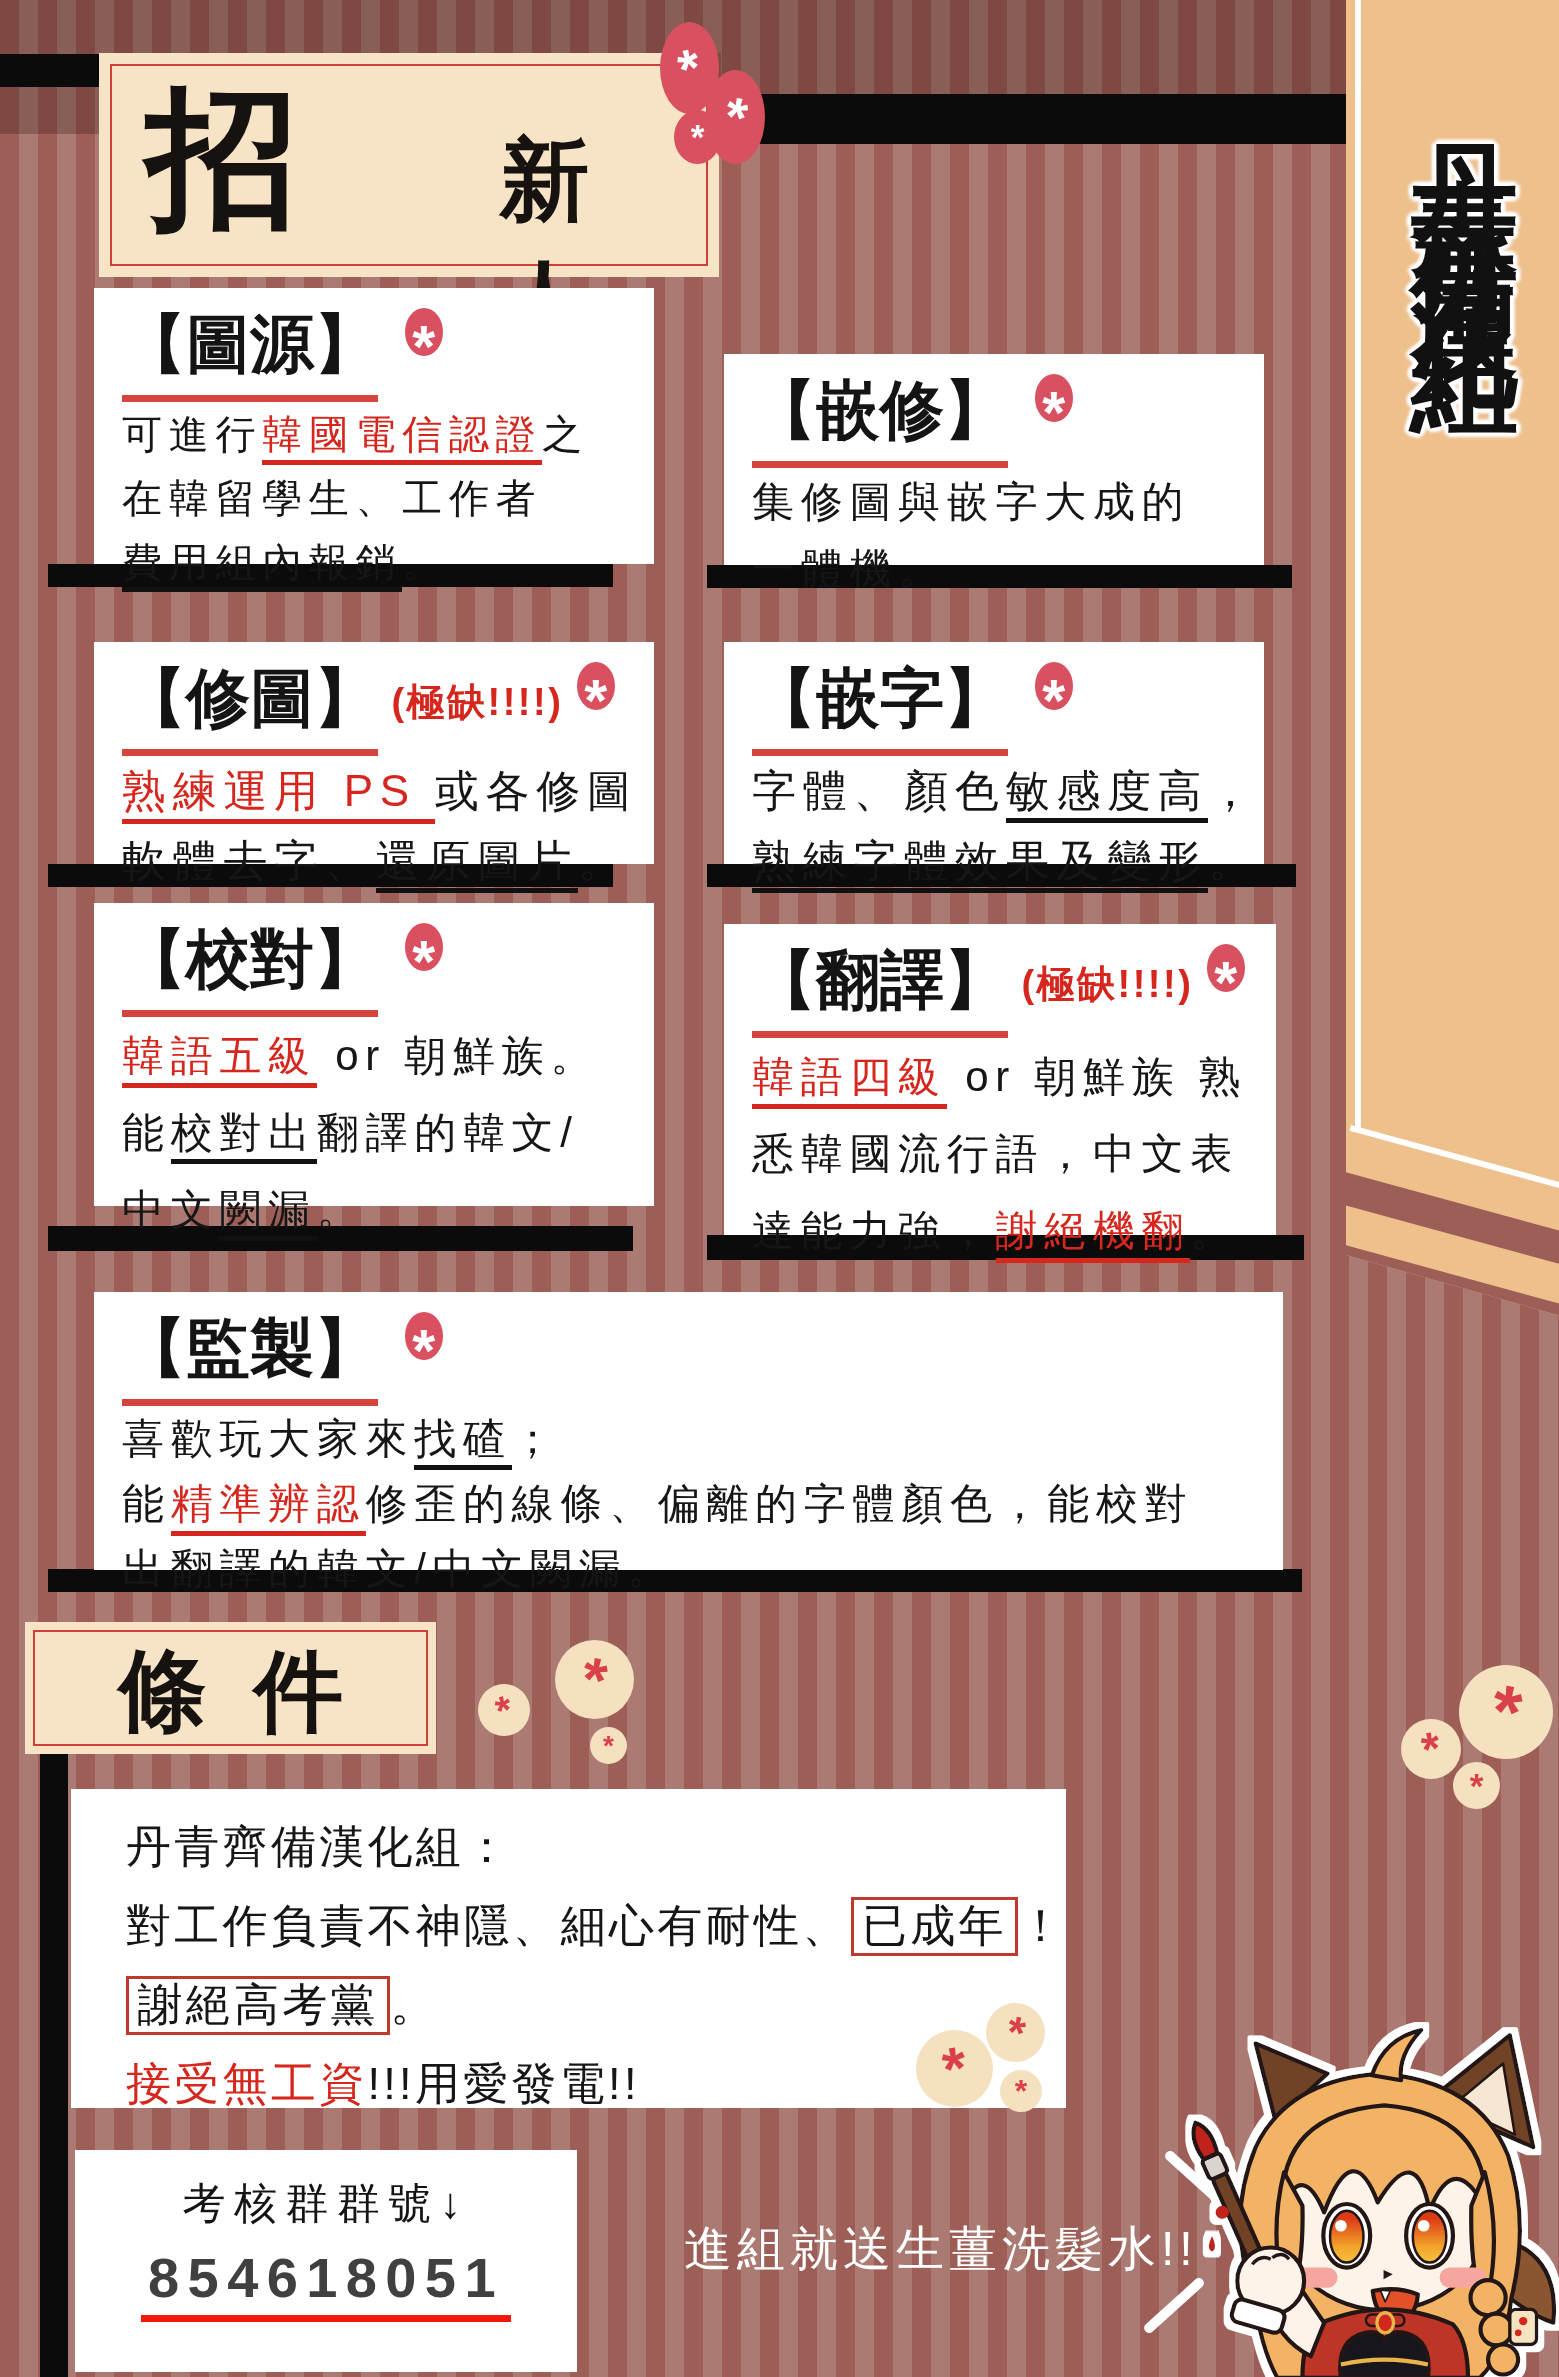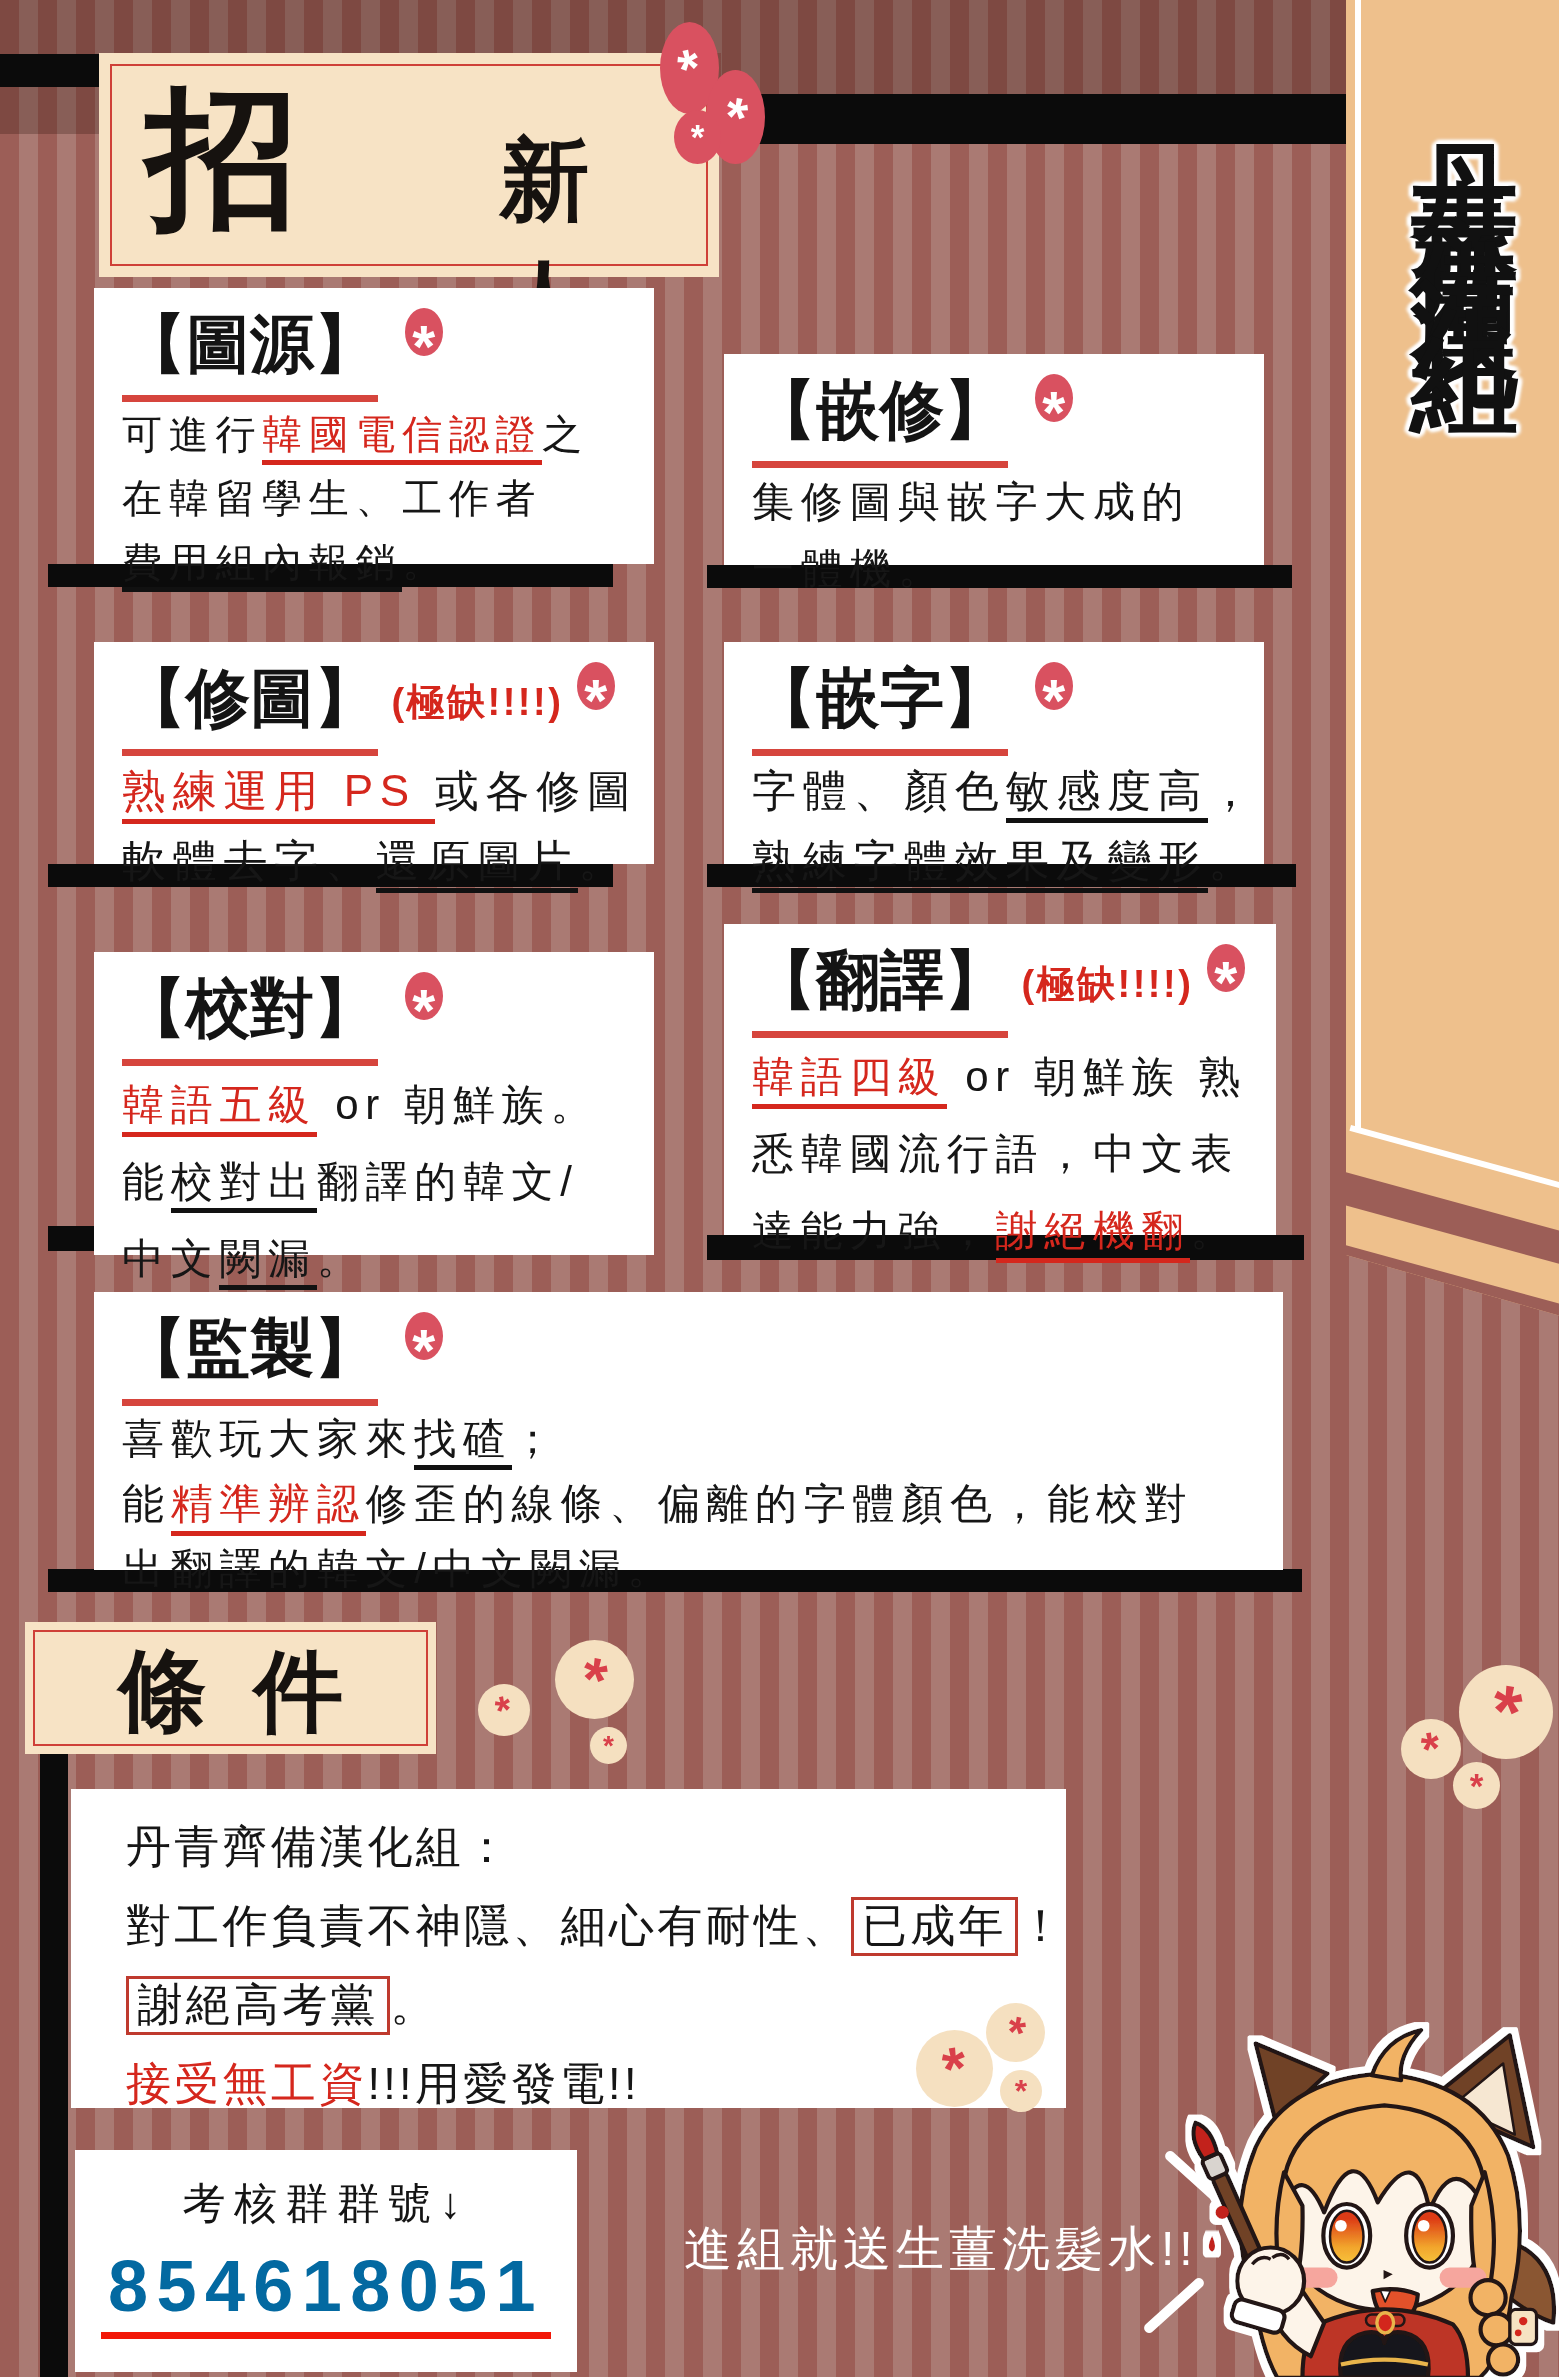--- a/index.html
+++ b/index.html
@@ -62,21 +62,21 @@
   
   .condtitle { left:25px; top:1622px; width:411px; height:132px; background:#f7e3c5; z-index:3; }
   .condtitle::before { content:""; position:absolute; inset:8.4px; border:2.5px solid #cf4038; }
   .condtitle .txt { position:absolute; width:100%; text-align:center; top:10px;
     font-family:"DejaVu Serif", serif; font-weight:bold; font-size:89px; color:#16120f; letter-spacing:47px; text-indent:47px; }
   .pole { left:40px; top:1749px; width:28px; height:629px; background:#0b0b0b; z-index:2; }
   .condbox { left:71px; top:1789px; width:995px; height:319px; background:#fff; z-index:3; padding:18.4px 0 0 55px; }
   .condbox .rline { font-size:45px; line-height:79px; letter-spacing:3.3px; }
   .qqbox { left:75px; top:2150px; width:502px; height:222px; background:#fff; z-index:3; text-align:center; }
   .qq-label { margin-top:25px; font-size:43px; color:#141414; letter-spacing:8.4px; }
-  .qq-number { margin-top:11.7px; display:inline-block; font-size:72px; font-weight:bold; color:#0369a1;
+  .qq-number { margin-top:11.7px; display:inline-block; font-size:56px; font-weight:bold; color:#404040;
     letter-spacing:8.4px; border-bottom:7.5px solid #f21808; padding:0 6.7px 5px 6.7px; }
 
   
   .circ, .circ-red { border-radius:50%; display:flex; align-items:center; justify-content:center; z-index:5; }
   .circ { background:#f5e0c0; color:#d9404a; }
   .circ-red { background:#d95160; color:#fff; }
   .circ span, .circ-red span { line-height:0; transform:translateY(30%); font-weight:bold; }
   .slash { background:#fff; border-radius:6.7px; z-index:5; }
   .gift { left:684px; top:2217px; font-size:48px; color:#fff; letter-spacing:5px; z-index:5; white-space:nowrap; }
   .fox { left:1177px; top:2020px; z-index:6; }
@@ -173,21 +173,21 @@
           <span>*</span>
         </span>
     </div>
     <div class="job-lines">
         <div class="rline"><span>字體、顏色</span><span class="seg-bu">敏感度高</span><span>，</span></div>
         <div class="rline"><span class="seg-bu">熟練字體效果及變形</span><span>。</span></div>
       </div>
   </div>
 
   <div class="abs shadow" style="left:48px;top:1226px;width:585px;height:25px"></div>
-  <div class="abs jobbox f50c" style="left:94px;top:952px;width:560px;height:303px">
+  <div class="abs jobbox f50c" style="left:94px;top:903px;width:560px;height:303px">
     <div class="job-head">
       <span class="job-title">【校對】</span>
       <span class="job-tag"></span>
       <span class="badge">
           <span>*</span>
         </span>
     </div>
     <div class="job-lines">
         <div class="rline"><span class="seg-ru">韓語五級</span><span> or 朝鮮族。</span></div>
         <div class="rline"><span>能</span><span class="seg-bu">校對出</span><span>翻譯的韓文/</span></div>

